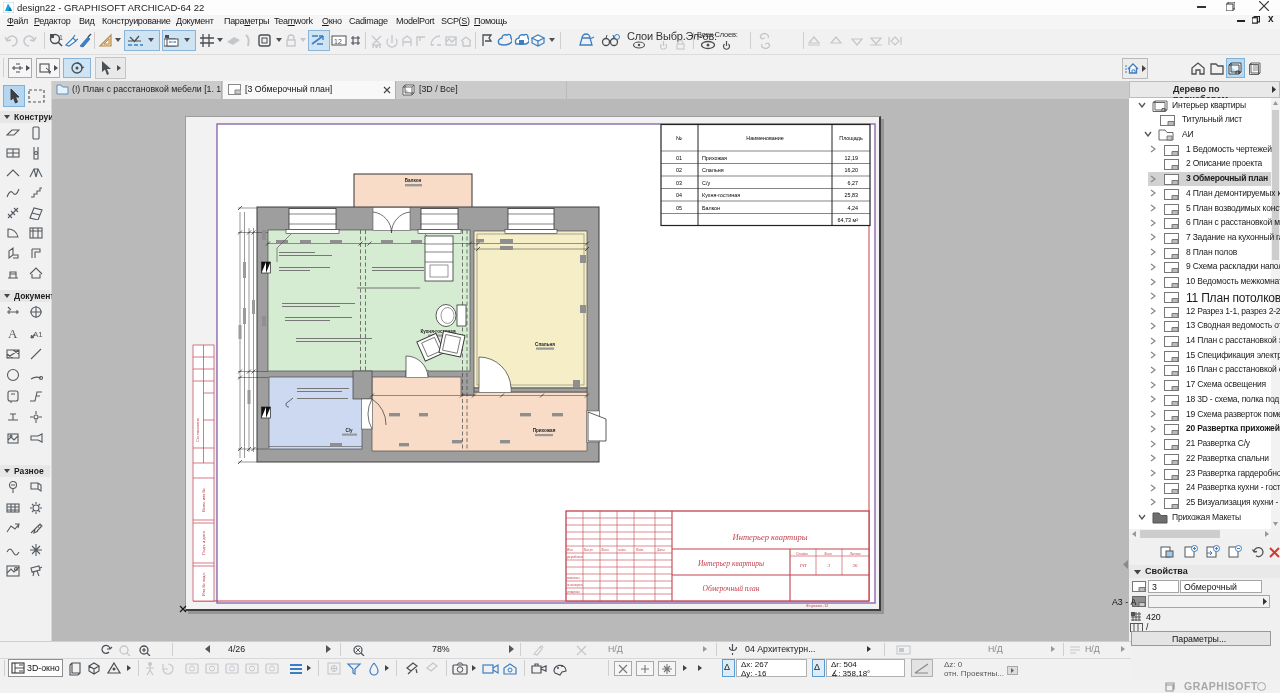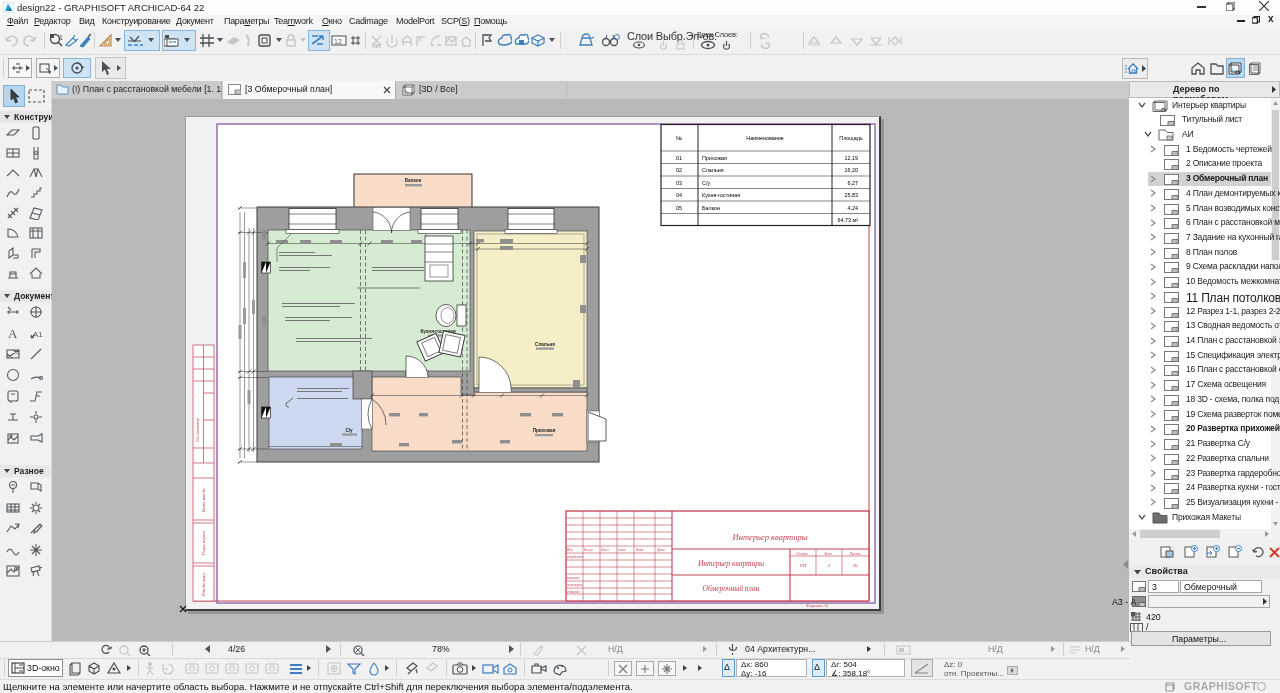--- a/index.html
+++ b/index.html
@@ -1275,21 +1275,21 @@
     </svg>
     <svg class="abs" style="left:682px;top:665px" width="6" height="6" viewBox="0 0 6 6">
       <path d="M1,0 L5,3 L1,6 Z" fill="#444"></path>
     </svg>
     <svg class="abs" style="left:697px;top:665px" width="6" height="6" viewBox="0 0 6 6">
       <path d="M1,0 L5,3 L1,6 Z" fill="#444"></path>
     </svg>
     <span class="abs" style="left:722px;top:659px;width:13px;height:18px;background:#ddecf7;border:1px solid #5b9bd0"></span>
     <span class="abs" style="left:724px;top:662px;font-size:9px;color:#1a1a1a">Δ</span>
     <span class="abs" style="left:736px;top:659px;width:71px;height:18px;background:#fff;border:1px solid #b0b0b0"></span>
-    <span class="abs" style="left:741px;top:659.5px;font-size:8px;color:#111">Δx: 860</span>
+    <span class="abs" style="left:741px;top:659.5px;font-size:8px;color:#111">Δx: 267</span>
     <span class="abs" style="left:741px;top:668.5px;font-size:8px;color:#111">Δy: -16</span>
     <span class="abs" style="left:812px;top:659px;width:13px;height:18px;background:#ddecf7;border:1px solid #5b9bd0"></span>
     <span class="abs" style="left:814px;top:662px;font-size:9px;color:#1a1a1a">Δ</span>
     <span class="abs" style="left:826px;top:659px;width:79px;height:18px;background:#fff;border:1px solid #b0b0b0"></span>
     <span class="abs" style="left:831px;top:659.5px;font-size:8px;color:#111">Δr: 504</span>
     <span class="abs" style="left:831px;top:668.5px;font-size:8px;color:#111">∡: 358,18°</span>
     <span class="abs" style="left:911px;top:659px;width:22px;height:18px;background:#e3e3e3;border:1px solid #b0b0b0"></span>
     <svg class="abs" style="left:914px;top:662px" width="16" height="12" viewBox="0 0 16 12">
       <path d="M1,11 L14,2 M1,11 h13" stroke="#888" stroke-width="1.2"></path>
     </svg>
@@ -1298,15 +1298,12 @@
     <span class="abs" style="left:1007px;top:666px;width:11px;height:9px;background:#dcdcdc;border:1px solid #aaa"></span>
     <svg class="abs" style="left:1010px;top:668px" width="5" height="5" viewBox="0 0 5 5">
       <path d="M1,0 L4,2.5 L1,5 Z" fill="#666"></path>
     </svg>
     <svg class="abs" style="left:1163px;top:682px;z-index:9" width="12" height="10" viewBox="0 0 12 10">
       <path d="M3,3 h7 v6 h-7 z M3,3 v-2 h8 v6 h-1" fill="none" stroke="#9a9a9a" stroke-width="1.2"></path>
     </svg>
     <span class="abs" style="left:1184px;top:680px;font-size:10.5px;font-weight:bold;color:#a8a8a8;letter-spacing:0.5px;z-index:9">GRAPHISOFT</span>
     <span class="abs" style="left:1257px;top:682px;width:9px;height:9px;border:1.5px solid #a8a8a8;border-radius:50%;z-index:9"></span>
 
-<div class="abs" style="left:0;top:679px;width:1280px;height:14px;background:#f2f2f2;border-top:1px solid #ddd">
-  <span class="abs" style="left:3px;top:1px;font-size:9.5px;color:#111;white-space:nowrap">Щелкните на элементе или начертите область выбора. Нажмите и не отпускайте Ctrl+Shift для переключения выбора элемента/подэлемента.</span>
-</div>
 </div>
 </body></html>

